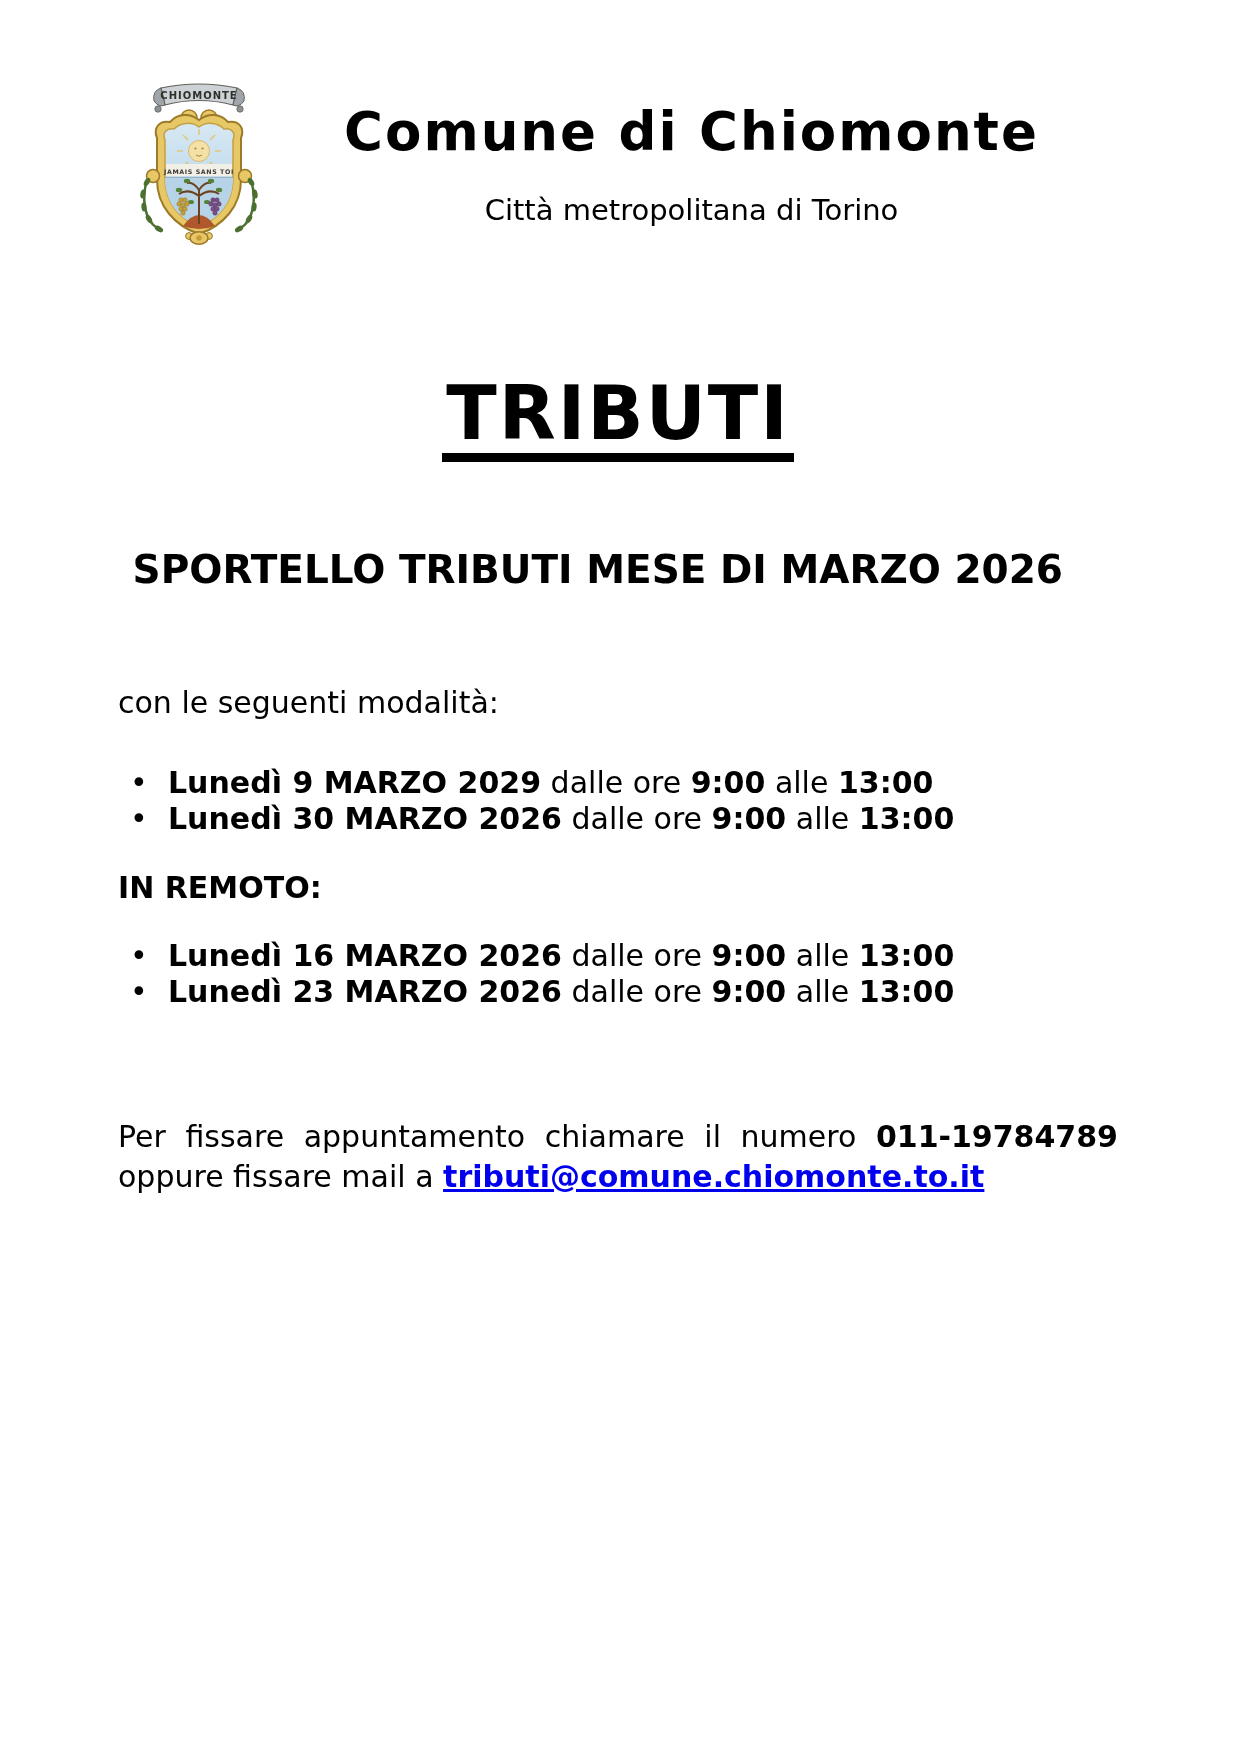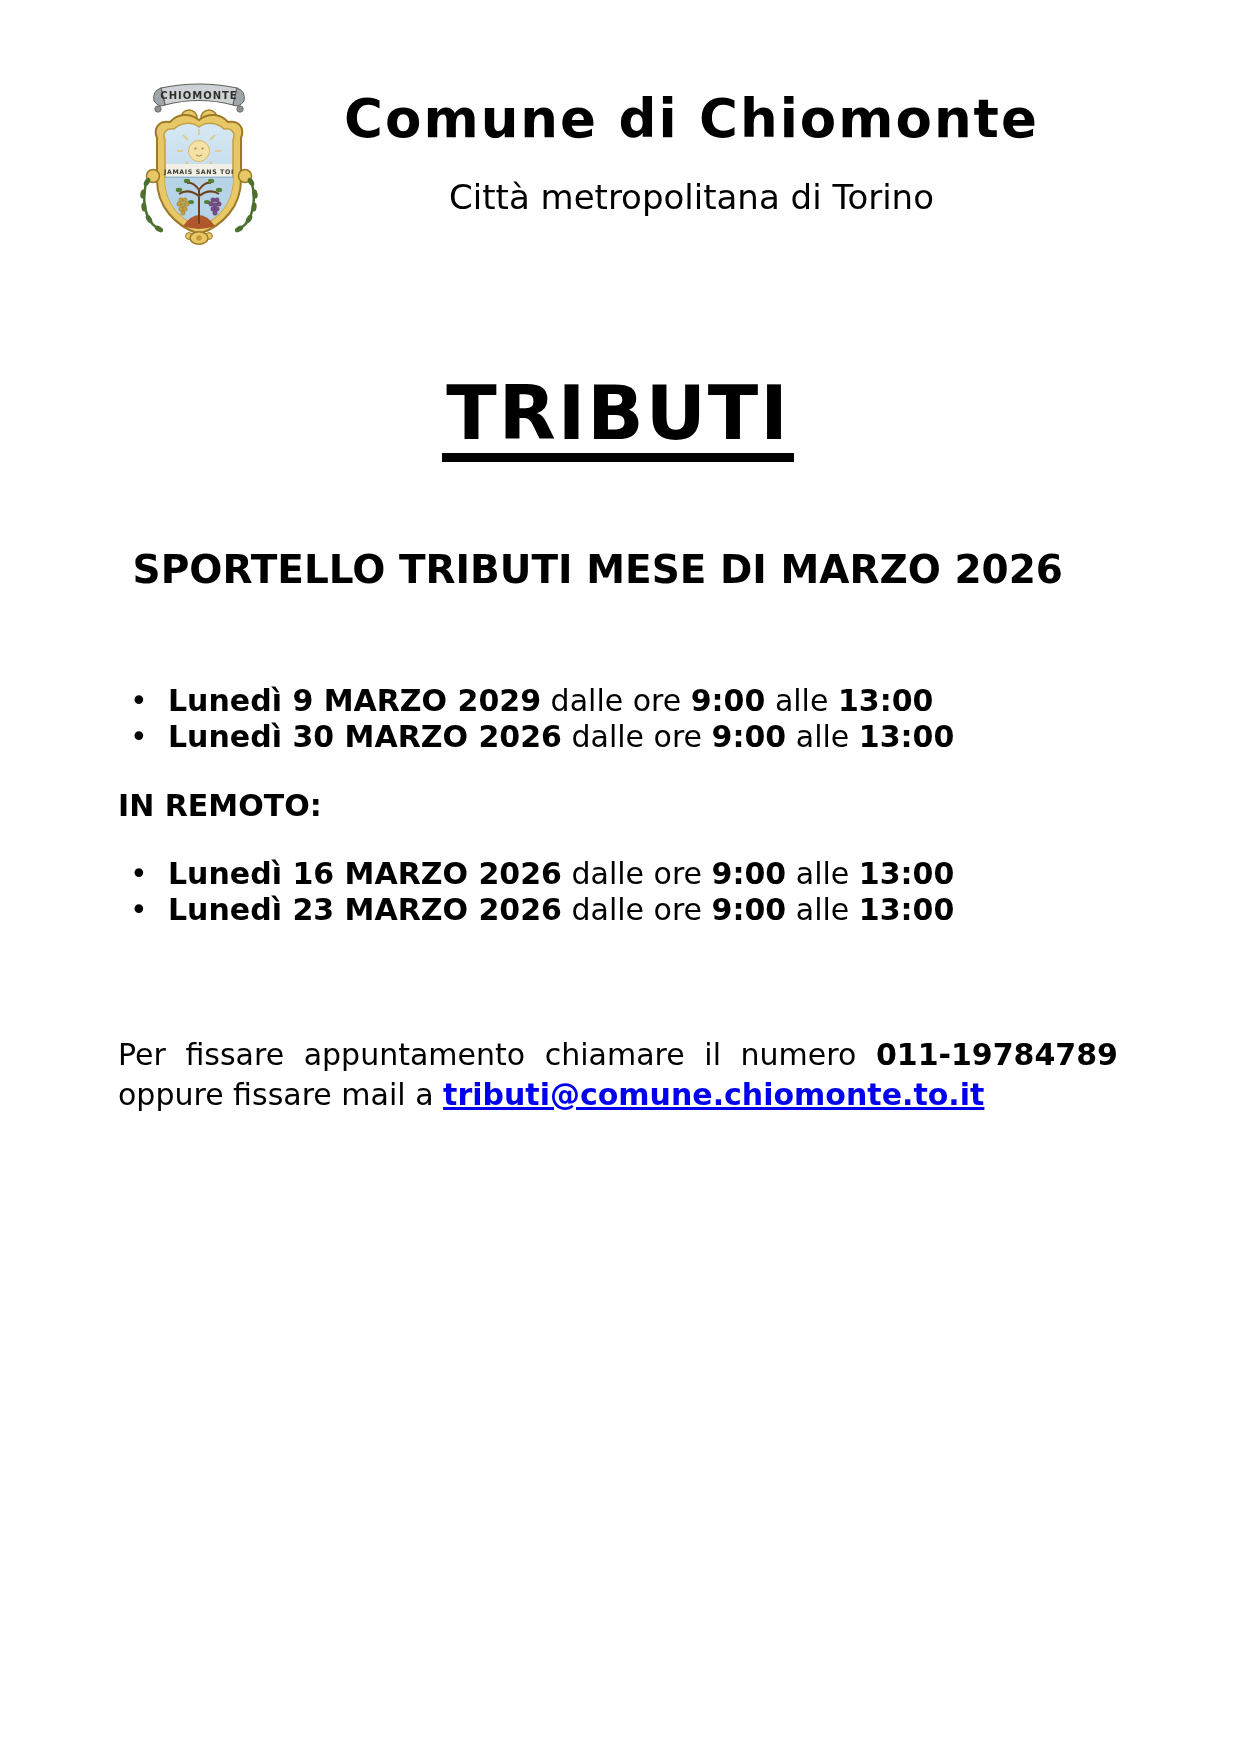--- a/index.html
+++ b/index.html
@@ -7,22 +7,22 @@
     width:1241px; height:1755px; background:#ffffff; color:#000;
     font-family:"DejaVu Sans","Liberation Sans",sans-serif;
     font-size:30px; position:relative; overflow:hidden;
   }
   .content { padding:0 123px 0 118px; }
 
   
   .doc-header { display:flex; padding-top:78px; }
   .crest-box { flex:0 0 auto; width:132px; height:174px; margin-left:15px; }
   .header-text { flex:1 1 auto; text-align:center; }
-  .muni-title { font-size:53px; font-weight:bold; letter-spacing:2px; margin-top:10px; line-height:62px; }
-  .muni-sub { font-size:34px; margin-top:29px; line-height:36px; }
+  .muni-title { font-size:53px; font-weight:bold; letter-spacing:2px; margin-top:23px; line-height:62px; }
+  .muni-sub { font-size:29px; margin-top:29px; line-height:36px; }
 
   
   .avviso-wrap { text-align:center; margin-top:121px; }
   .avviso {
     display:inline-block; font-size:74px; font-weight:bold; letter-spacing:2px;
     line-height:80px; border-bottom:9px solid #000; padding:0 4px;
   }
 
   .subject { text-align:right; font-size:39px; font-weight:bold; line-height:48px; margin-top:84px; margin-right:55px; }
 
@@ -155,20 +155,21 @@
       </div>
     </div>
 
     <div class="avviso-wrap">
       <span class="avviso">TRIBUTI</span>
     </div>
 
     <div class="subject">SPORTELLO TRIBUTI MESE DI MARZO 2026</div>
 
     <div class="intro">
+      <div>con le seguenti modalità:</div>
     </div>
 
 
     <ul class="schedule">
       <li>
         <span class="bullet-dot">•</span>
         <b>Lunedì 9 MARZO 2029</b><span> dalle ore </span><b>9:00</b><span> alle </span><b>13:00</b>
       </li>
       <li>
         <span class="bullet-dot">•</span>

